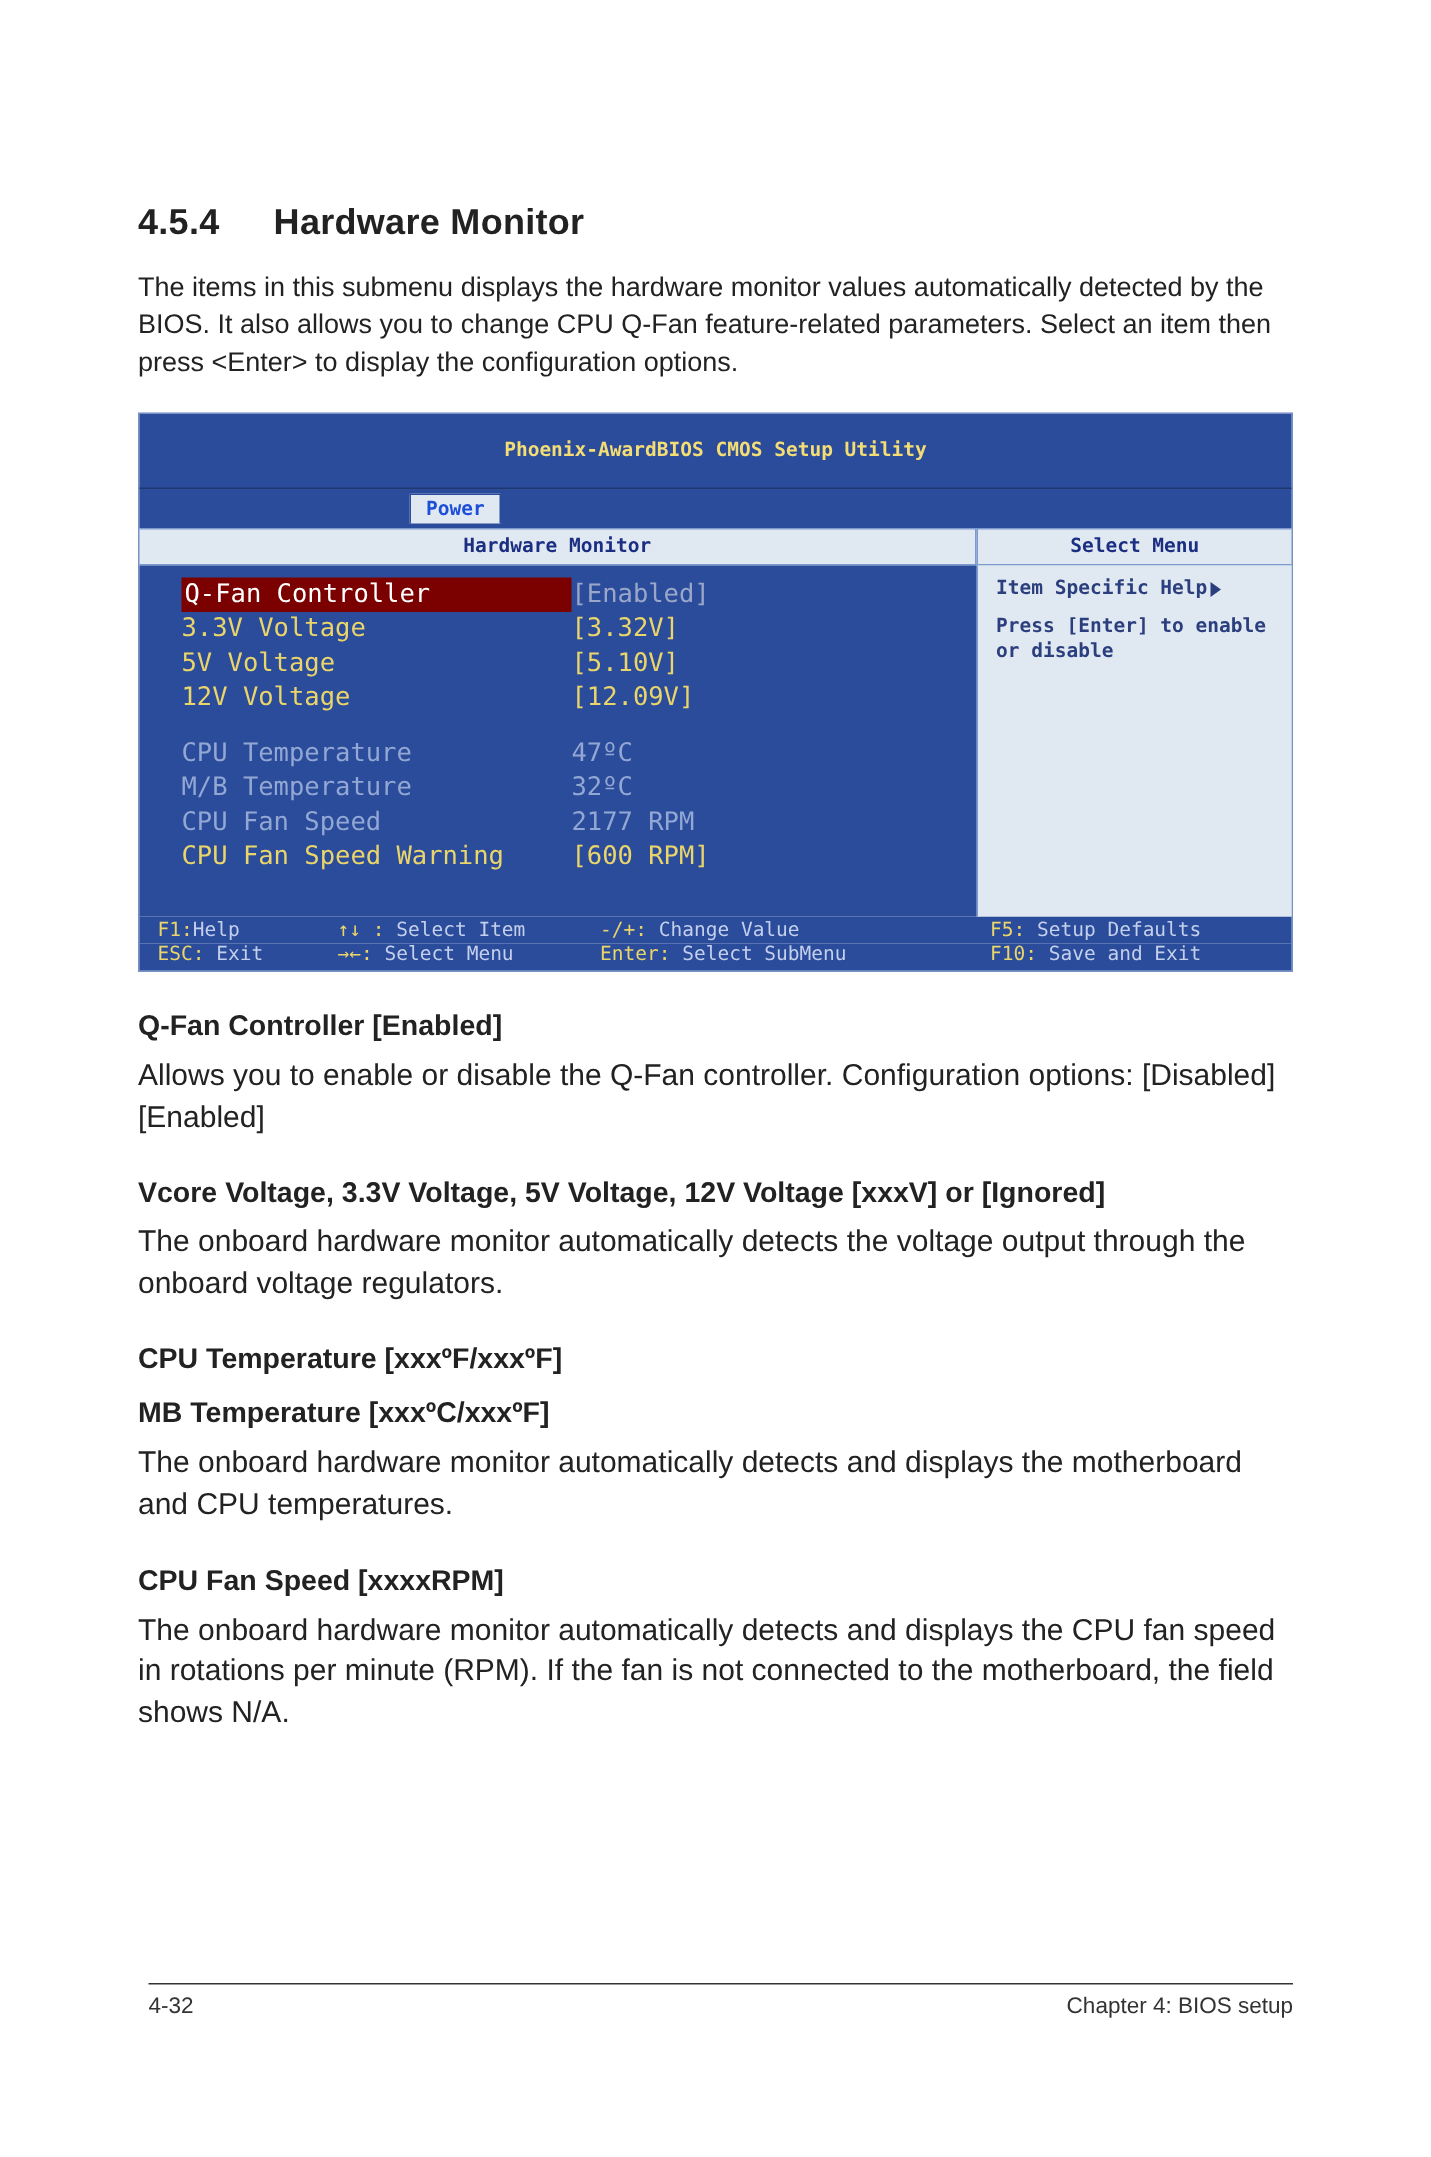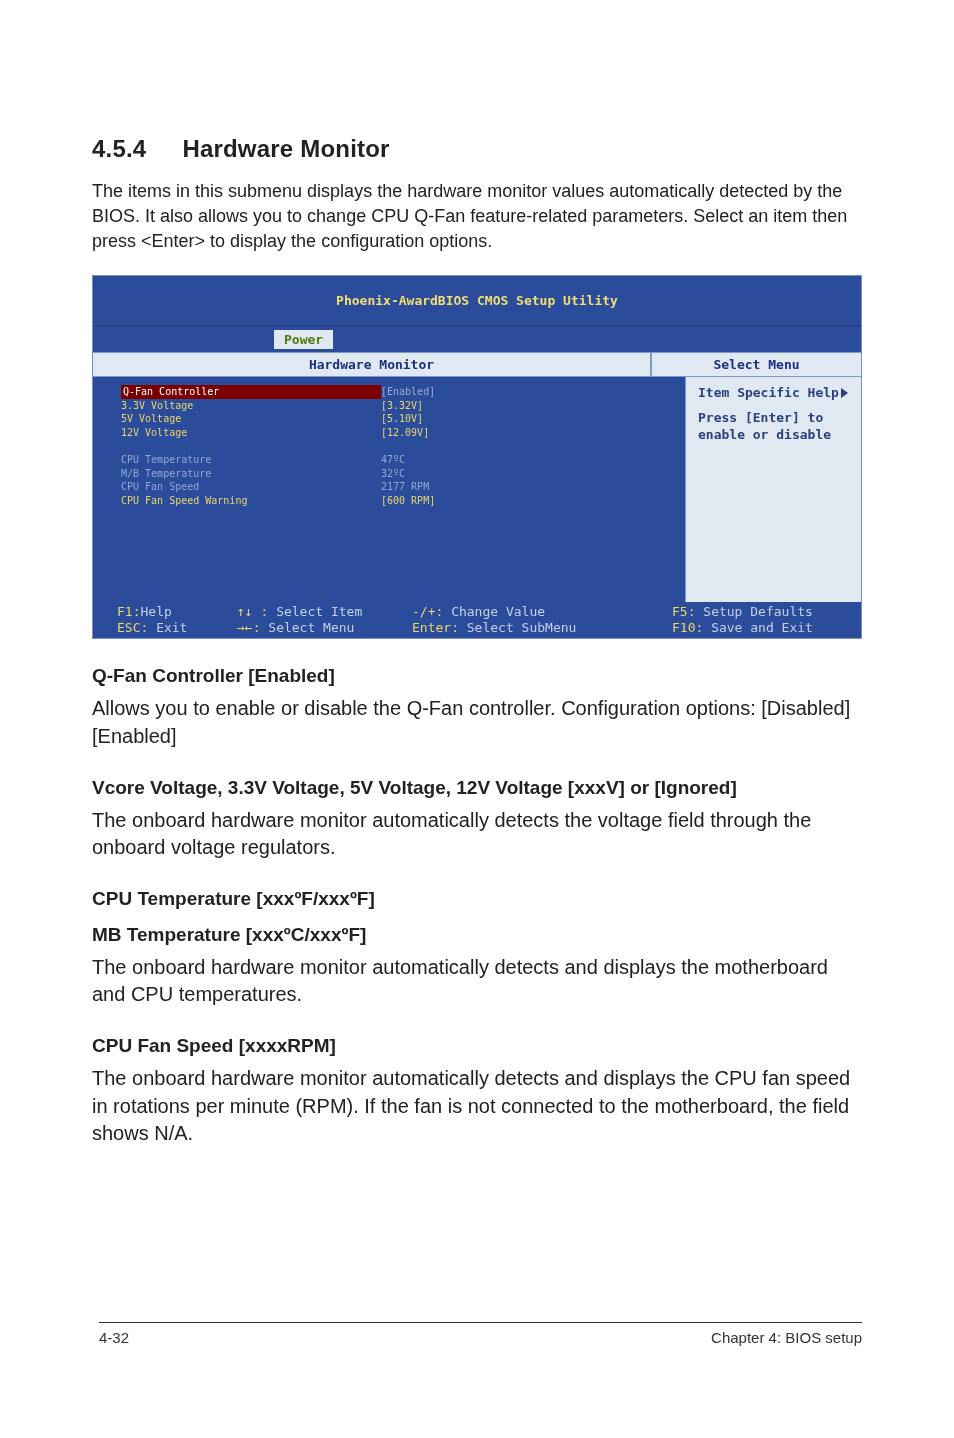--- a/index.html
+++ b/index.html
@@ -7,40 +7,40 @@
   .page { padding: 88px 92px 40px 92px; position: relative; min-height: 1398px; }
   h2.section-title { font-size: 24px; font-weight: bold; margin-bottom: 16px; letter-spacing: 0.2px; margin-top: 47px; }
   .num { display:inline-block; margin-right: 36px; }
   p.intro { font-size: 18px; line-height: 1.38; margin-bottom: 22px; }
 
   
   .bios { border: 1px solid #7790c6; background:#e0e9f1; font-family: "DejaVu Sans Mono", "Courier New", monospace; }
   .bios-title { background:#2b4c9b; color:#f3dd74; text-align:center; padding:17px 0; font-weight:bold; font-size:13px; border-bottom:1px solid #1f3970;}
   .tabbar { background:#2b4c9b; display:flex; padding:3px 0 3px 0; }
   .tabbar-spacer { width:180px; }
-  .tab { background:#e0e9f1; color:#4d7c0f; padding:2px 10px; font-weight:bold; font-size:13px; border:1px solid #2b4c9b; border-bottom:none; }
+  .tab { background:#e0e9f1; color:#1d4ed8; padding:2px 10px; font-weight:bold; font-size:13px; border:1px solid #2b4c9b; border-bottom:none; }
   .sub-header { display:flex; }
   .hw-header { flex:1; text-align:center; padding:4px 0; font-weight:bold; font-size:13px; color:#1b2e82; border:1px solid #7d99d0; border-left:none;}
   .select-header { width:210px; text-align:center; padding:4px 0; font-weight:bold; font-size:13px; color:#1b2e82; border:1px solid #7d99d0; border-right:none;}
   .columns { display:flex; min-height:225px;}
-  .settings { flex:1; background:#2b4c9b; padding:8px 9px 28px 28px; font-size:10px; position:relative; }
+  .settings { flex:1; background:#2b4c9b; padding:8px 9px 28px 28px; font-size:17px; position:relative; }
   .settings .row { display:flex; line-height:1.35; }
   .settings .label { width:260px; }
   .hl .label, .hl .value { color:#ead56a; }
   .sel .label { color:#fff; background:#7b0000; display:inline-block; padding:0 2px; }
   .sel .value { color:#9aa7c9; }
   .dim .label, .dim .value { color:#92a7d3; }
-  .helpcol { width:176px; background:#e0e9f1; padding:8px 12px; font-size:13px; font-weight:bold; color:#2b3e7e; border-left:1px solid #7d99d0; }
+  .helpcol { width:210px; background:#e0e9f1; padding:8px 12px; font-size:13px; font-weight:bold; color:#2b3e7e; border-left:1px solid #7d99d0; }
   .helpcol .hl1 { display:flex; align-items:center; }
   .arrowr { width:0;height:0;border-top:5px solid transparent;border-bottom:5px solid transparent;border-left:7px solid #2b3e7e; display:inline-block; margin-left:2px;}
   .helpcol p { margin-top:10px; line-height:1.3; }
   .footer1 { background:#2b4c9b; display:flex; padding:2px 12px 1px 12px; font-size:13px; color:#c3cfec; }
   .footer2 { background:#2b4c9b; display:flex; padding:0 12px 3px 12px; font-size:13px; color:#c3cfec; }
   .footer1 span,.footer2 span{white-space:pre;}
-  .footer1 .b,.footer2 .b{color:#ead56a;margin-left:12px;}
+  .footer1 .b,.footer2 .b{color:#ead56a;}
   .footer1 > div, .footer2 > div { display:flex; }
   .fc1{width:120px;} .fc2{width:175px;} .fc3{width:260px;} .fc4{flex:1; text-align:left;}
 
   
   h3.subhead { font-size: 19px; font-weight:bold; margin-top:26px; margin-bottom:8px; }
   h3.subhead.tight { margin-top:14px; }
   p.body { font-size:20px; line-height:1.38; margin-bottom:6px;}
 
   
   .pagefooter { position:absolute; left:99px; right:92px; bottom:52px; border-top:1px solid #333; padding-top:6px; display:flex; justify-content:space-between; font-size:15px; color:#333;}
@@ -145,21 +145,21 @@
           <span class="b">F10:</span>
           <span> Save and Exit</span>
         </div>
     </div>
   </div>
 
   <h3 class="subhead">Q-Fan Controller [Enabled]</h3>
   <p class="body">Allows you to enable or disable the Q-Fan controller. Configuration options: [Disabled] [Enabled]</p>
 
   <h3 class="subhead">Vcore Voltage, 3.3V Voltage, 5V Voltage, 12V Voltage [xxxV] or [Ignored]</h3>
-  <p class="body">The onboard hardware monitor automatically detects the voltage field through the onboard voltage regulators.</p>
+  <p class="body">The onboard hardware monitor automatically detects the voltage output through the onboard voltage regulators.</p>
 
   <h3 class="subhead">CPU Temperature [xxxºF/xxxºF]</h3>
   <h3 class="subhead tight">MB Temperature [xxxºC/xxxºF]</h3>
   <p class="body">The onboard hardware monitor automatically detects and displays the motherboard and CPU temperatures.</p>
 
   <h3 class="subhead">CPU Fan Speed [xxxxRPM]</h3>
   <p class="body">The onboard hardware monitor automatically detects and displays the CPU fan speed in rotations per minute (RPM). If the fan is not connected to the motherboard, the field shows N/A.</p>
 
   <div class="pagefooter">
     <span>4-32</span>

